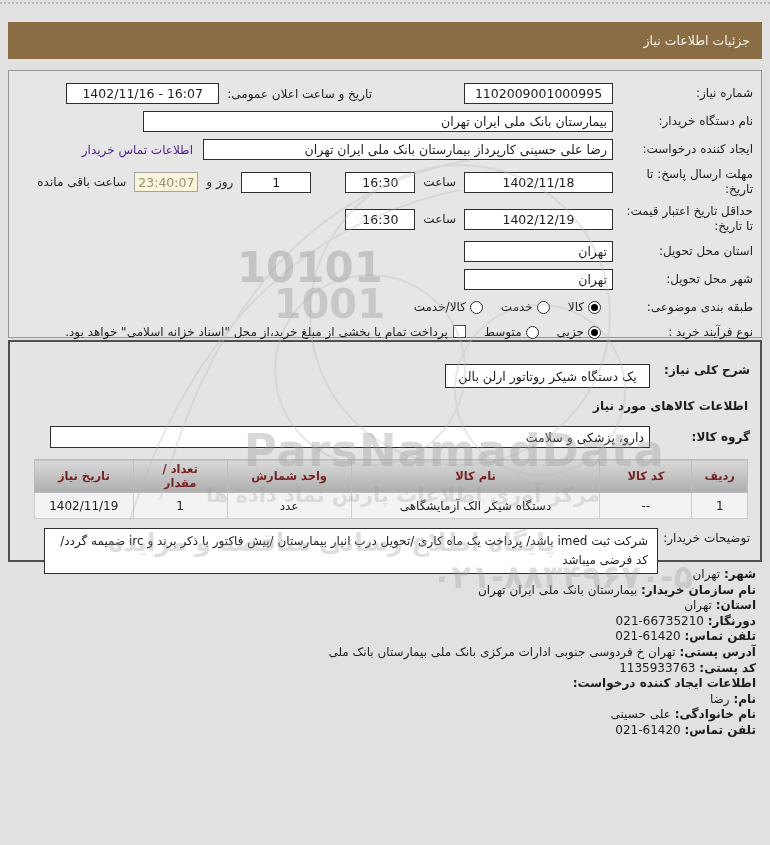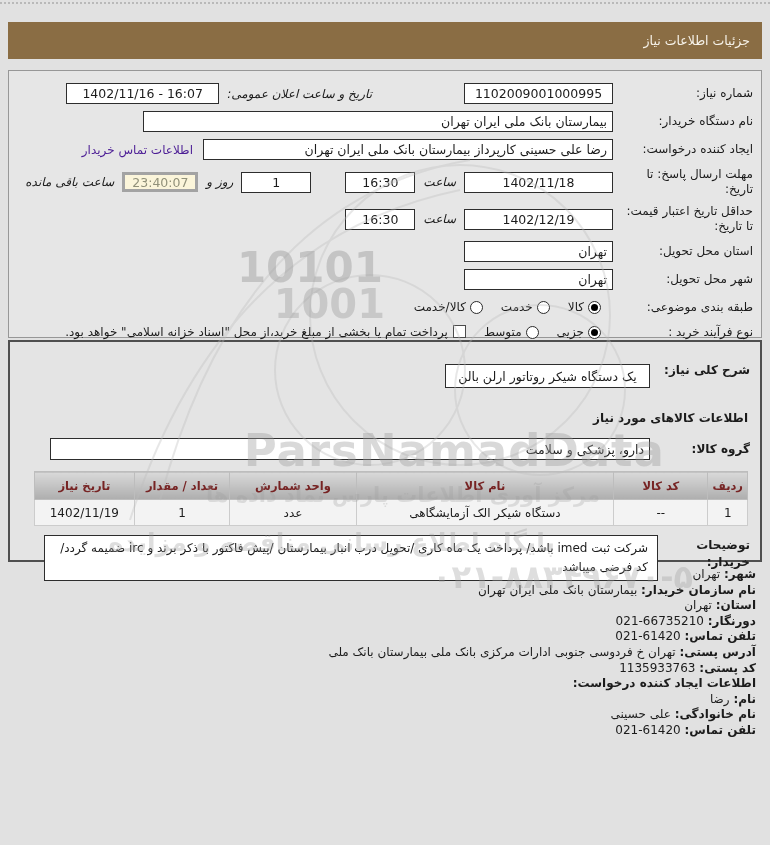--- a/index.html
+++ b/index.html
@@ -39,64 +39,64 @@
     font-size:12.5px; overflow:hidden; white-space:nowrap;
   }
   .inp.rt { justify-content:flex-start; padding-right:5px; }
   .ltr { direction:ltr; }
   .w148 { width:149px; }
   .w153 { width:153px; }
   .w68  { width:70px; }
   .w470 { width:470px; }
   .w410 { width:410px; }
   .countdown {
-    height:20px; width:76px; background:#fbf5da; border:3px solid #a3a3a3;
+    height:20px; width:64px; background:#fbf5da; border:1px solid #a3a3a3;
     color:#91917a; display:flex; align-items:center; justify-content:center;
     font-size:12.5px; direction:ltr;
   }
   .link { color:#4c1d95; margin-right:10px; cursor:pointer; white-space:nowrap; }
-  .gap  { margin-right:8px; margin-left:8px; white-space:nowrap;font-style:italic; }
+  .gap  { margin-right:8px; margin-left:8px; white-space:nowrap; }
 
   .radio {
     width:13px; height:13px; border-radius:50%; border:1px solid #2b2b2b;
     background:#fff; display:inline-block; position:relative; flex-shrink:0;
     margin-left:4px;
   }
   .radio.sel::after {
     content:""; position:absolute; inset:2px; background:#000; border-radius:50%;
   }
   .checkbox {
     width:13px; height:13px; border:1px solid #4c4c4c; background:#fff;
     display:inline-block; flex-shrink:0; margin-left:5px;
   }
   .opt { display:flex; align-items:center; margin-left:18px; white-space:nowrap; }
 
   .p2row { display:flex; align-items:center; margin-bottom:6px; }
   .desc-lbl { width:100px; flex-shrink:0; font-weight:bold; }
   .desc-box { width:205px; height:24px;margin-top:13px; }
-  .goods-heading { font-weight:bold; margin:23px 2px 13px; }
+  .goods-heading { font-weight:bold; margin:11px 2px 13px; }
   .grp-lbl { width:100px; flex-shrink:0; font-weight:bold; }
   .grp-box { width:600px; height:22px; }
 
   table.goods {
     width:714px; border-collapse:collapse; margin:11px auto 0 14px;
     background:#f3f3f3; font-size:12px;
   }
   table.goods th {
     background:linear-gradient(#d9d9d9,#aeaeae);
     color:#772424; font-weight:bold; font-size:11.5px;
-    border:1px solid #bdbdbd; height:28px; padding:2px 4px;
+    border:1px solid #bdbdbd; height:28px; padding:2px 12px;
   }
   table.goods td {
     border:1px solid #cccccc; height:26px; text-align:center; padding:2px 4px;
     background:#f3f3f3;
   }
 
   .notes-row { display:flex; align-items:flex-start; margin-top:9px; }
-  .notes-lbl { width:92px; flex-shrink:0; font-weight:bold; line-height:1.45; padding-top:2px;}
+  .notes-lbl { width:92px; flex-shrink:0; font-weight:normal; line-height:1.45; padding-top:2px;}
   .notes-box {
     width:614px; min-height:46px; background:#fff; border:1px solid #2d2d2d;
     padding:3px 9px; line-height:1.55; font-size:12px;
   }
 
   .contact { position:absolute; top:567px; right:14px; width:748px; line-height:15.6px; }
   .contact .hline { font-weight:bold; }
 
   
   .wm { position:absolute; pointer-events:none; z-index:6; color:#9d9d9d; }

